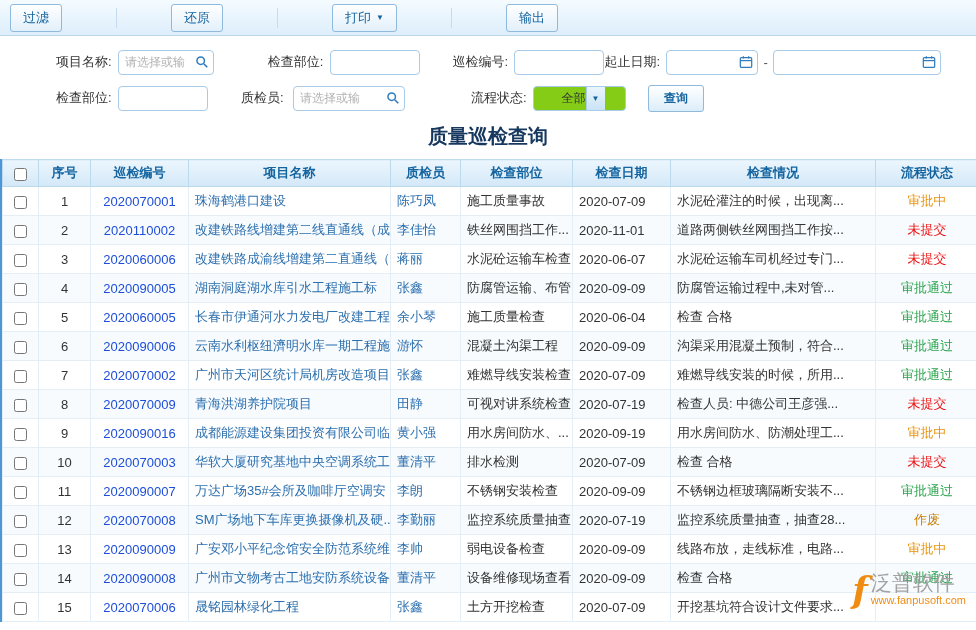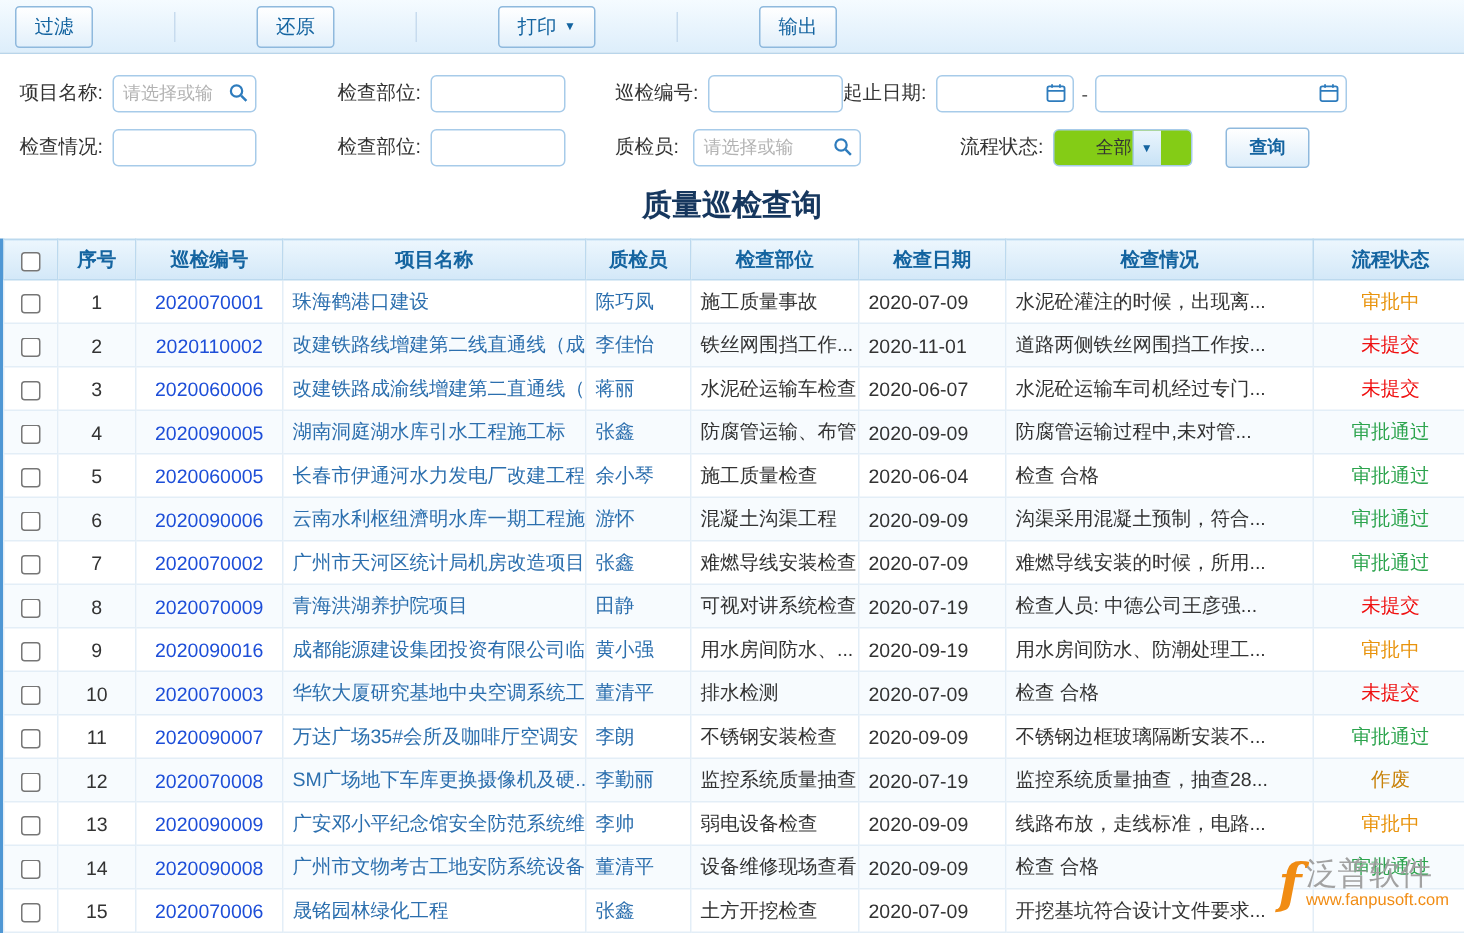--- a/index.html
+++ b/index.html
@@ -23,21 +23,21 @@
     padding:4px 12px; font-size:13px; color:#1464a0; cursor:pointer;
     background:linear-gradient(#ffffff,#e2f0fb);
     border:1px solid #8fb9dd; border-radius:3px;
     font-family:inherit;
   }
   .tb-sep { width:1px; height:20px; background:#c7dbee; margin:0 12px; }
   .caret { font-size:8px; color:#1464a0; line-height:1; }
 
   
   .filter-panel { padding:8px 0 2px; background:#fff; }
-  .filter-row { display:flex; align-items:center; height:36px; padding-left:13px; font-size:13px; }
+  .filter-row { display:flex; align-items:center; height:36px; padding-left:32px; font-size:13px;margin-left:24px; }
   .fg { display:flex; align-items:center; }
   .fg1 { width:212px; }
   .fg2 { width:185px; }
   .fg3 { width:372px; }
   .f-label { width:62px; white-space:nowrap; color:#333; }
   .f-label-short { width:52px; white-space:nowrap; color:#333; }
   .f-input {
     height:25px; border:1px solid #a7cbe9; border-radius:4px;
     padding:0 6px; font-size:12px; color:#333; outline:none;
     font-family:inherit; background:#fff;
@@ -171,24 +171,20 @@
               <line x1="1.5" y1="6.4" x2="14.5" y2="6.4" stroke="#2e7cbd" stroke-width="1.4"></line>
               <line x1="5" y1="1.3" x2="5" y2="4" stroke="#2e7cbd" stroke-width="1.4"></line>
               <line x1="11" y1="1.3" x2="11" y2="4" stroke="#2e7cbd" stroke-width="1.4"></line>
             </svg>
         </span>
       </span>
     </div>
   </div>
 
   <div class="filter-row">
-    <div class="fg fg1">
-      <span class="f-label">检查情况:</span>
-      <input class="f-input" style="width: 96px;">
-    </div>
     <div class="fg fg2">
       <span class="f-label">检查部位:</span>
       <input class="f-input" style="width: 90px;">
     </div>
     <div class="fg" style="width:230px;">
       <span class="f-label-short">质检员:</span>
       <span class="input-wrap">
         <input class="f-input" style="width: 112px; padding-right: 22px;" placeholder="请选择或输">
         <span class="input-icon">
           <svg viewBox="0 0 16 16" width="14" height="14">

